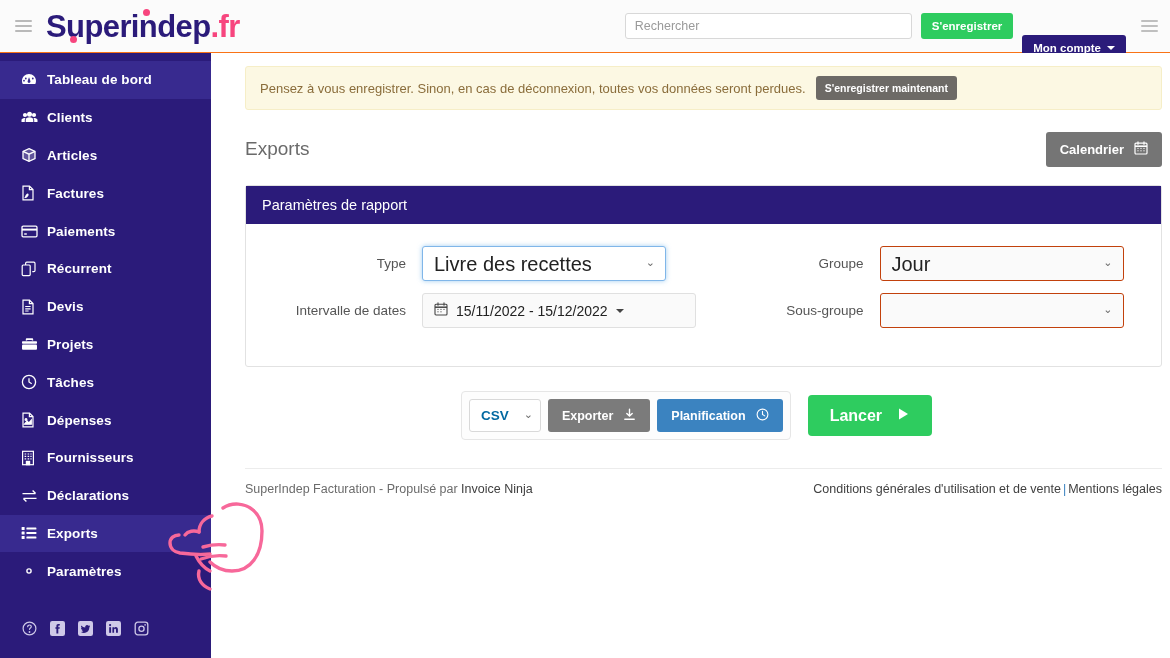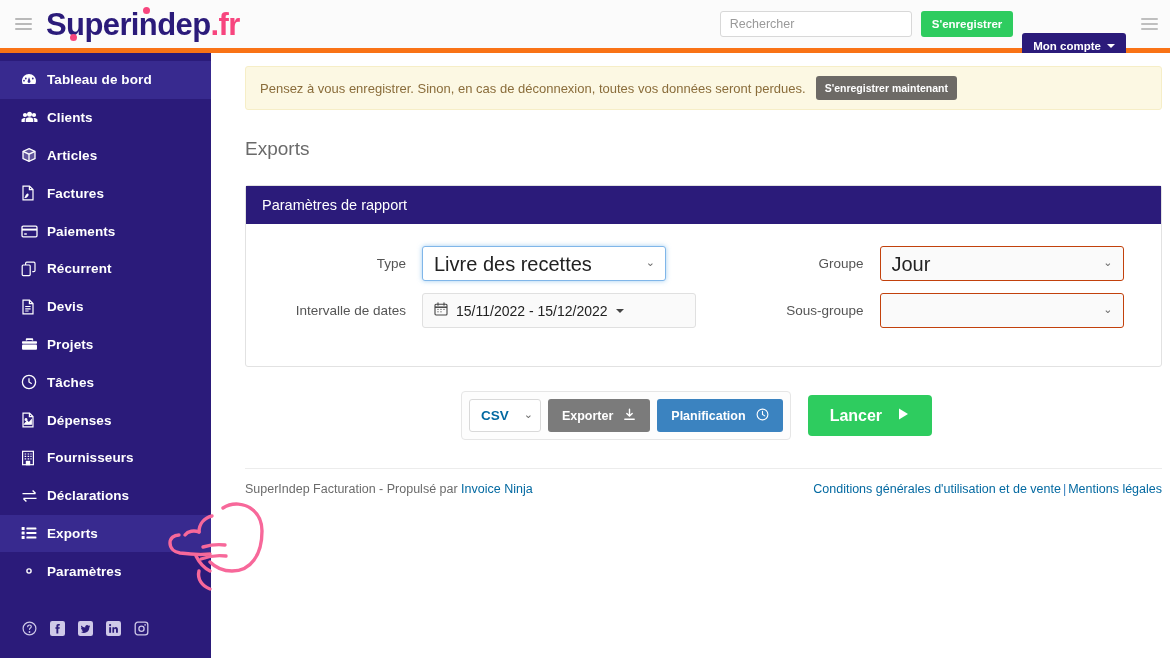--- a/index.html
+++ b/index.html
@@ -9,21 +9,21 @@
     background: #ffffff;
     overflow: hidden;
   }
 
   #app { position: relative; width: 1170px; height: 658px; }
 
   
   .topbar {
     position: absolute; top: 0; left: 0; width: 1170px; height: 53px;
     background: #fbfbfb;
-    border-bottom: 5px solid #f97316;
+    border-bottom: 1px solid #f97316;
     display: flex; align-items: center;
   }
   .hamburger-left {
     width: 46px; display: flex; align-items: center; justify-content: center;
     cursor: pointer;
   }
   .ham-lines { display: flex; flex-direction: column; gap: 3px; }
   .ham-lines i {
     display: block; width: 17px; height: 2px; background: #b9b9b9; border-radius: 1px;
   }
@@ -39,21 +39,21 @@
   }
   .brand .superdot {
     position: absolute; left: 97px; top: -2px;
     width: 7px; height: 7px; border-radius: 50%; background: #f7457e;
   }
   .topbar-right {
     margin-left: auto; display: flex; align-items: center; gap: 9px;
     padding-right: 12px;
   }
   .search-input {
-    width: 192px; height: 26px; border: 1px solid #d8d8d8; background: #fff;
+    width: 287px; height: 26px; border: 1px solid #d8d8d8; background: #fff;
     border-radius: 3px; font-size: 12.5px; color: #333; padding: 0 9px;
     font-family: "Liberation Sans", sans-serif;
   }
   .search-input::placeholder { color: #9a9a9a; }
   .btn-register {
     background: #2ecc5f; color: #fff; border: none; border-radius: 3px;
     font-size: 11.5px; font-weight: bold; height: 26px; padding: 0 11px;
     cursor: pointer; font-family: "Liberation Sans", sans-serif;
   }
   .btn-account {
@@ -197,21 +197,21 @@
   .btn-run {
     background: #2ecc5f; height: 41px; padding: 0 22px; font-size: 16px;
     border-radius: 4px; gap: 14px;
   }
 
   .footer {
     margin: 28px 14px 0 28px; border-top: 1px solid #ececec;
     padding-top: 13px; display: flex; align-items: center;
     font-size: 12.5px; color: #6b6b6b;
   }
-  .footer a { color: #0369a1; text-decoration: none; }
+  .footer a { color: #404040; text-decoration: none; }
   .footer-right { margin-left: auto; }
   .sep { color: #3b83c0; padding: 0 2px; }
 
   
   .annotation {
     position: absolute; left: 163px; top: 492px;
     width: 120px; height: 105px; pointer-events: none;
   }
 </style>
 </head>
@@ -444,20 +444,31 @@
 
   <div class="main">
 
     <div class="alert">
       <span class="alert-text">Pensez à vous enregistrer. Sinon, en cas de déconnexion, toutes vos données seront perdues.</span>
       <button class="alert-btn">S'enregistrer maintenant</button>
     </div>
 
     <div class="page-head">
       <span class="page-title">Exports</span>
+      <button class="btn-calendar">
+        <span>Calendrier</span>
+        <span>
+          <svg width="14" height="14" viewBox="0 0 14 14" fill="none" stroke="#fff" stroke-width="1.2">
+              <rect x="1" y="2.2" width="12" height="10.8" rx="1"></rect>
+              <path d="M1 5.2h12" stroke-width="1.6"></path>
+              <path d="M4 .9v2.4M10 .9v2.4" stroke-linecap="round"></path>
+              <path d="M3.4 7.4h1.2M6.4 7.4h1.2M9.4 7.4h1.2M3.4 9.8h1.2M6.4 9.8h1.2M9.4 9.8h1.2" stroke-width="1"></path>
+            </svg>
+        </span>
+      </button>
     </div>
 
     <div class="panel">
       <div class="panel-head">Paramètres de rapport</div>
       <div class="panel-body">
 
         <div class="form-row">
           <div class="col-half">
             <span class="form-label">Type</span>
             <span class="ctl">

